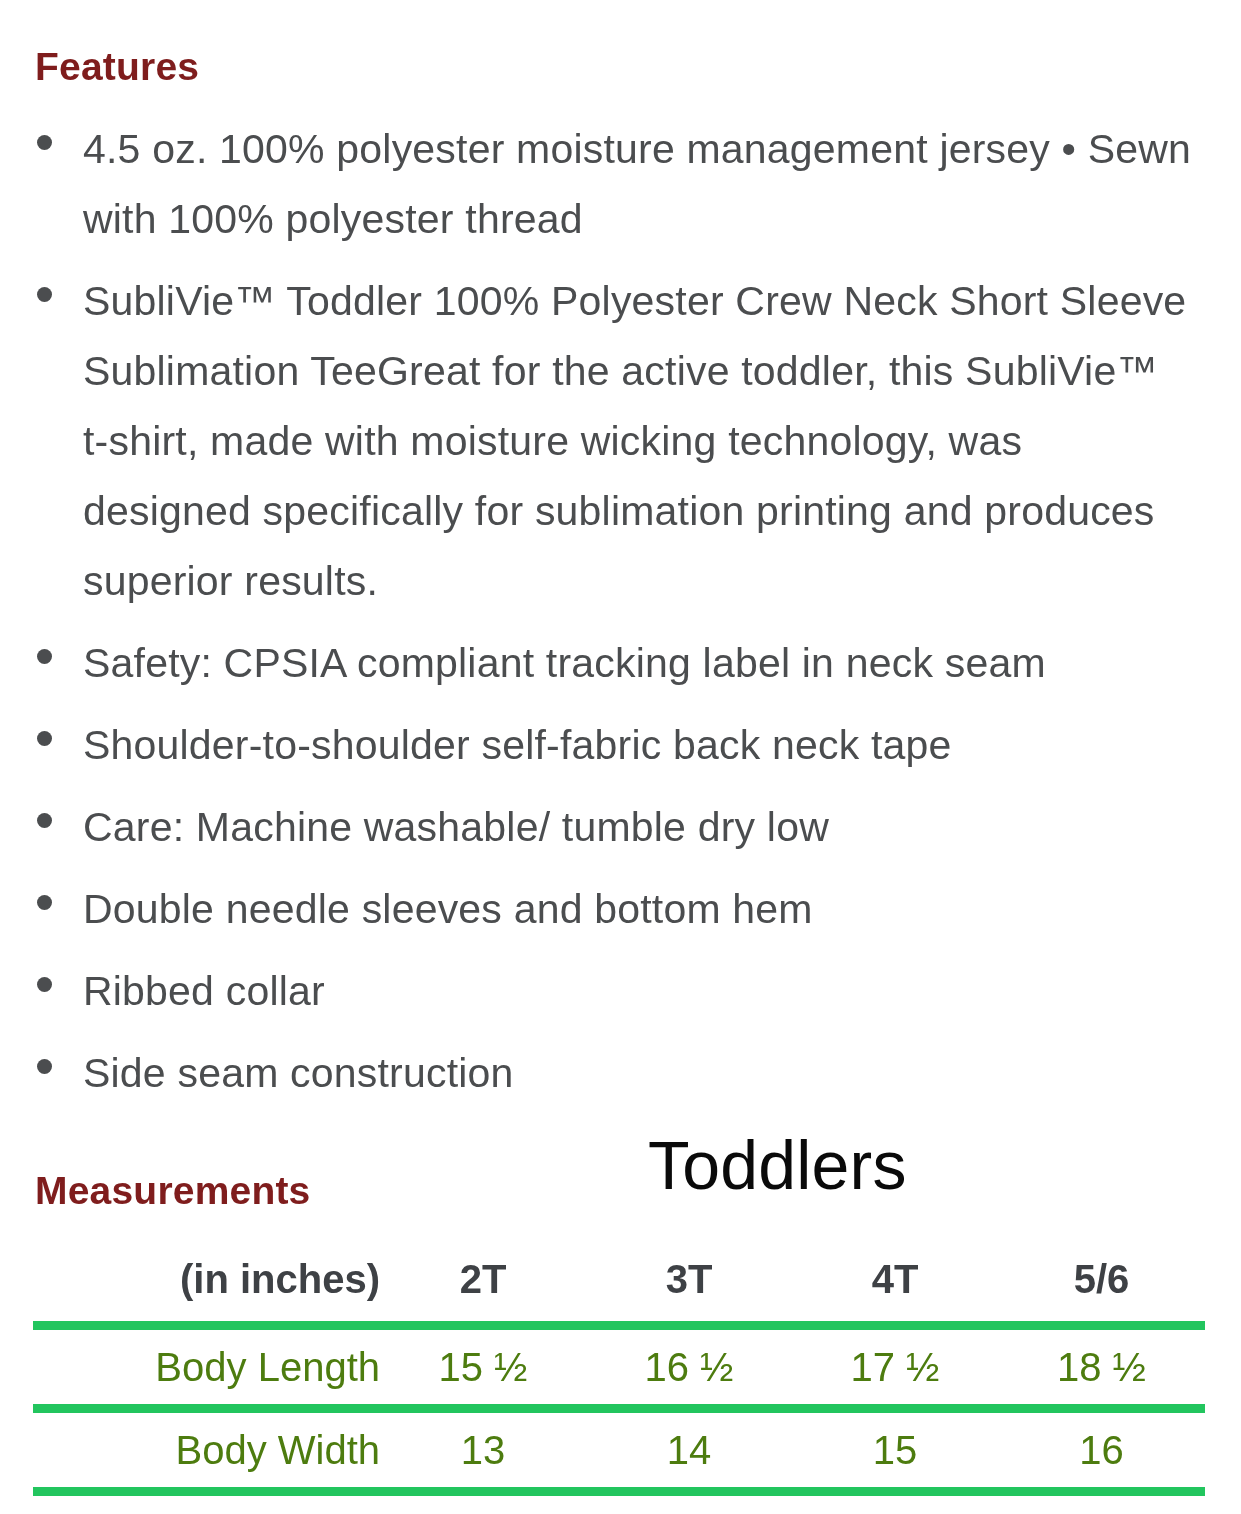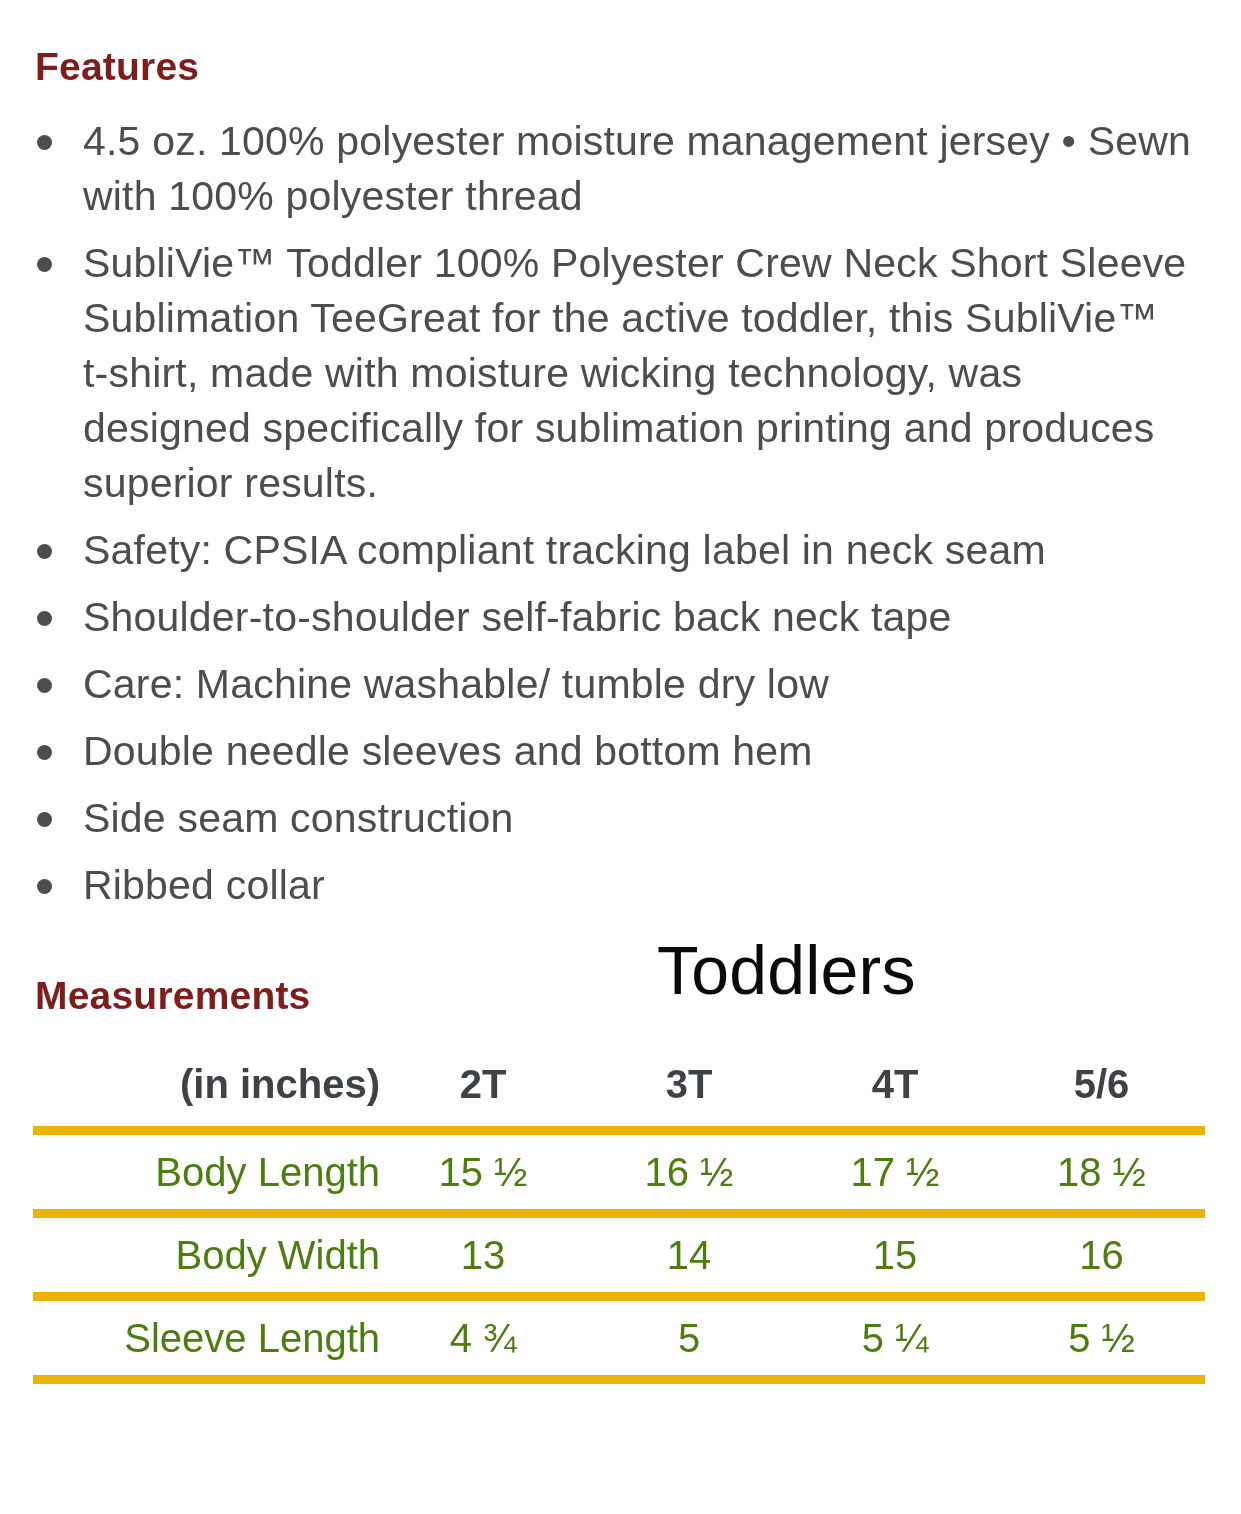--- a/index.html
+++ b/index.html
@@ -29,21 +29,21 @@
   ul.features-list {
     list-style: none;
     margin: 0 0 0 35px;
     padding: 0;
   }
   ul.features-list li {
     position: relative;
     padding-left: 48px;
     margin-bottom: 12px;
     font-size: 41px;
-    line-height: 55px;
+    line-height: 70px;
     letter-spacing: 0.2px;
     color: #4b4d4f;
   }
   ul.features-list li .bullet-dot {
     position: absolute;
     left: 2px;
     top: 21px;
     width: 15px;
     height: 15px;
     border-radius: 50%;
@@ -67,33 +67,32 @@
     margin: 0;
   }
   .toddlers-title {
     position: absolute;
     left: 648px;
     top: 0;
     font-size: 68px;
     line-height: 78px;
     color: #0a0a0a;
     letter-spacing: 0.2px;
-    margin-left: 9px;
   }
 
   
   table.size-table {
     border-collapse: collapse;
     margin-left: 33px;
     width: 1172px;
     table-layout: fixed;
   }
   table.size-table th,
   table.size-table td {
-    border-bottom: 9px solid #eab308;
+    border-bottom: 9px solid #22c55e;
     font-size: 40px;
     vertical-align: middle;
     padding: 0;
   }
   table.size-table th {
     height: 83px;
     font-weight: bold;
     color: #3e4145;
   }
   table.size-table td {
@@ -137,25 +136,25 @@
   <li>
     <span class="bullet-dot"></span>
     <span class="feature-text">Care: Machine washable/ tumble dry low</span>
   </li>
   <li>
     <span class="bullet-dot"></span>
     <span class="feature-text">Double needle sleeves and bottom hem</span>
   </li>
   <li>
     <span class="bullet-dot"></span>
+    <span class="feature-text">Ribbed collar</span>
+  </li>
+  <li>
+    <span class="bullet-dot"></span>
     <span class="feature-text">Side seam construction</span>
-  </li>
-  <li>
-    <span class="bullet-dot"></span>
-    <span class="feature-text">Ribbed collar</span>
   </li>
 </ul>
 
 <div class="measure-row">
   <div class="section-heading measurements-heading">Measurements</div>
   <div class="toddlers-title">Toddlers</div>
 </div>
 
 <table class="size-table">
   <colgroup>

